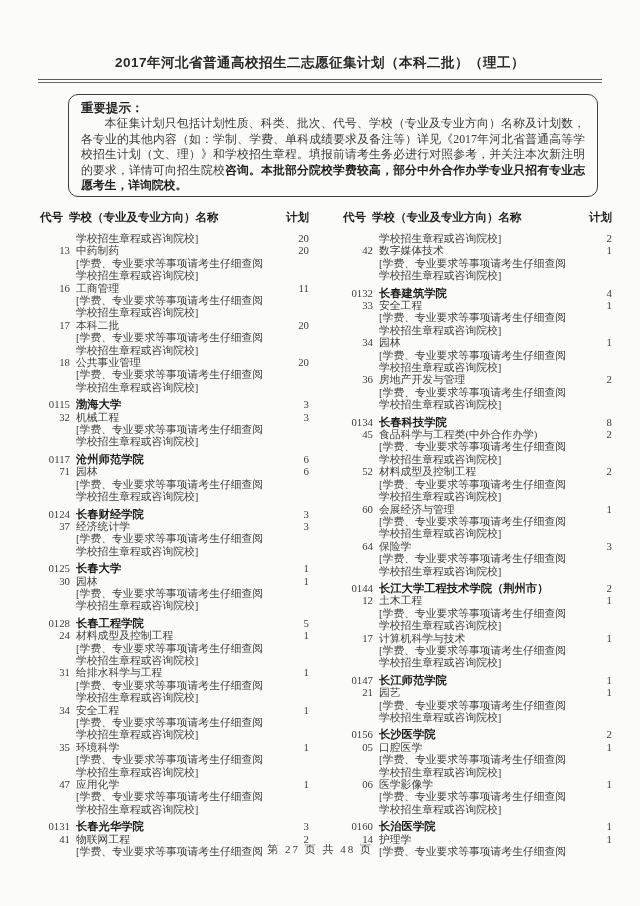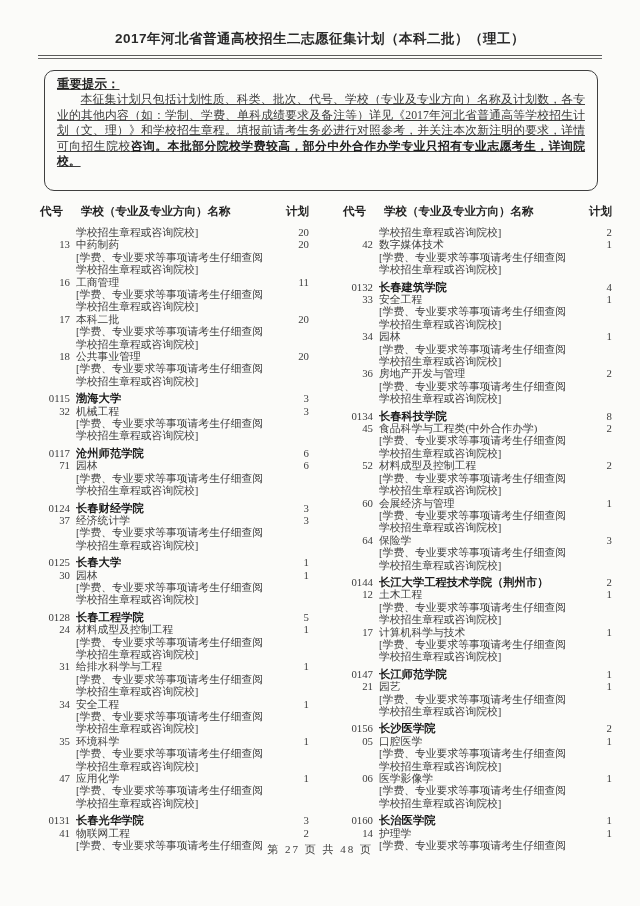--- a/index.html
+++ b/index.html
@@ -5,40 +5,39 @@
   * { margin: 0; padding: 0; box-sizing: border-box; }
   html, body { width: 640px; height: 906px; }
   body {
     background: #fbfbf9;
     color: #3d3d3d;
     font-family: "Liberation Serif", serif;
     position: relative;
     overflow: hidden;
   }
   .page-title {
-    padding-top: 30px;
+    padding-top: 54px;
     text-align: center;
     font-family: "Liberation Sans", sans-serif;
     font-weight: bold;
     font-size: 13.5px;
     color: #2a2a2a;
     letter-spacing: 0.5px;
   }
   .title-rule {
     margin: 7px 38px 0 38px;
     height: 4px;
     border-top: 1.5px solid #5a5a5a;
     border-bottom: 1px solid #6a6a6a;
   }
   .notice-box {
-    margin: 11px 42px 0 44px;
+    margin: 11px 42px 0 68px;
     border: 1.5px solid #3f3f3f;
     border-radius: 10px;
-    padding: 5px 12px 20px 12px;
-    text-decoration: underline;
+    padding: 5px 12px 2px 12px;
   }
   .notice-heading {
     font-family: "Liberation Sans", sans-serif;
     font-weight: bold;
     font-size: 12.5px;
     color: #1f1f1f;
     line-height: 16px;
   }
   .notice-body {
     font-size: 11.8px;
@@ -62,21 +61,21 @@
     display: flex;
     align-items: center;
     font-family: "Liberation Sans", sans-serif;
     font-weight: bold;
     font-size: 11.5px;
     color: #1f1f1f;
     margin-bottom: 7px;
     white-space: nowrap;
   }
   .col-header .h-code { flex-shrink: 0; }
-  .col-header .h-name { margin-left: 18px; }
+  .col-header .h-name { margin-left: 6px; }
   .col-header .h-plan { margin-left: auto; }
   .row {
     display: flex;
     font-size: 10.8px;
     line-height: 12.4px;
     align-items: baseline;
   }
   .row .code {
     width: 30px;
     text-align: right;

